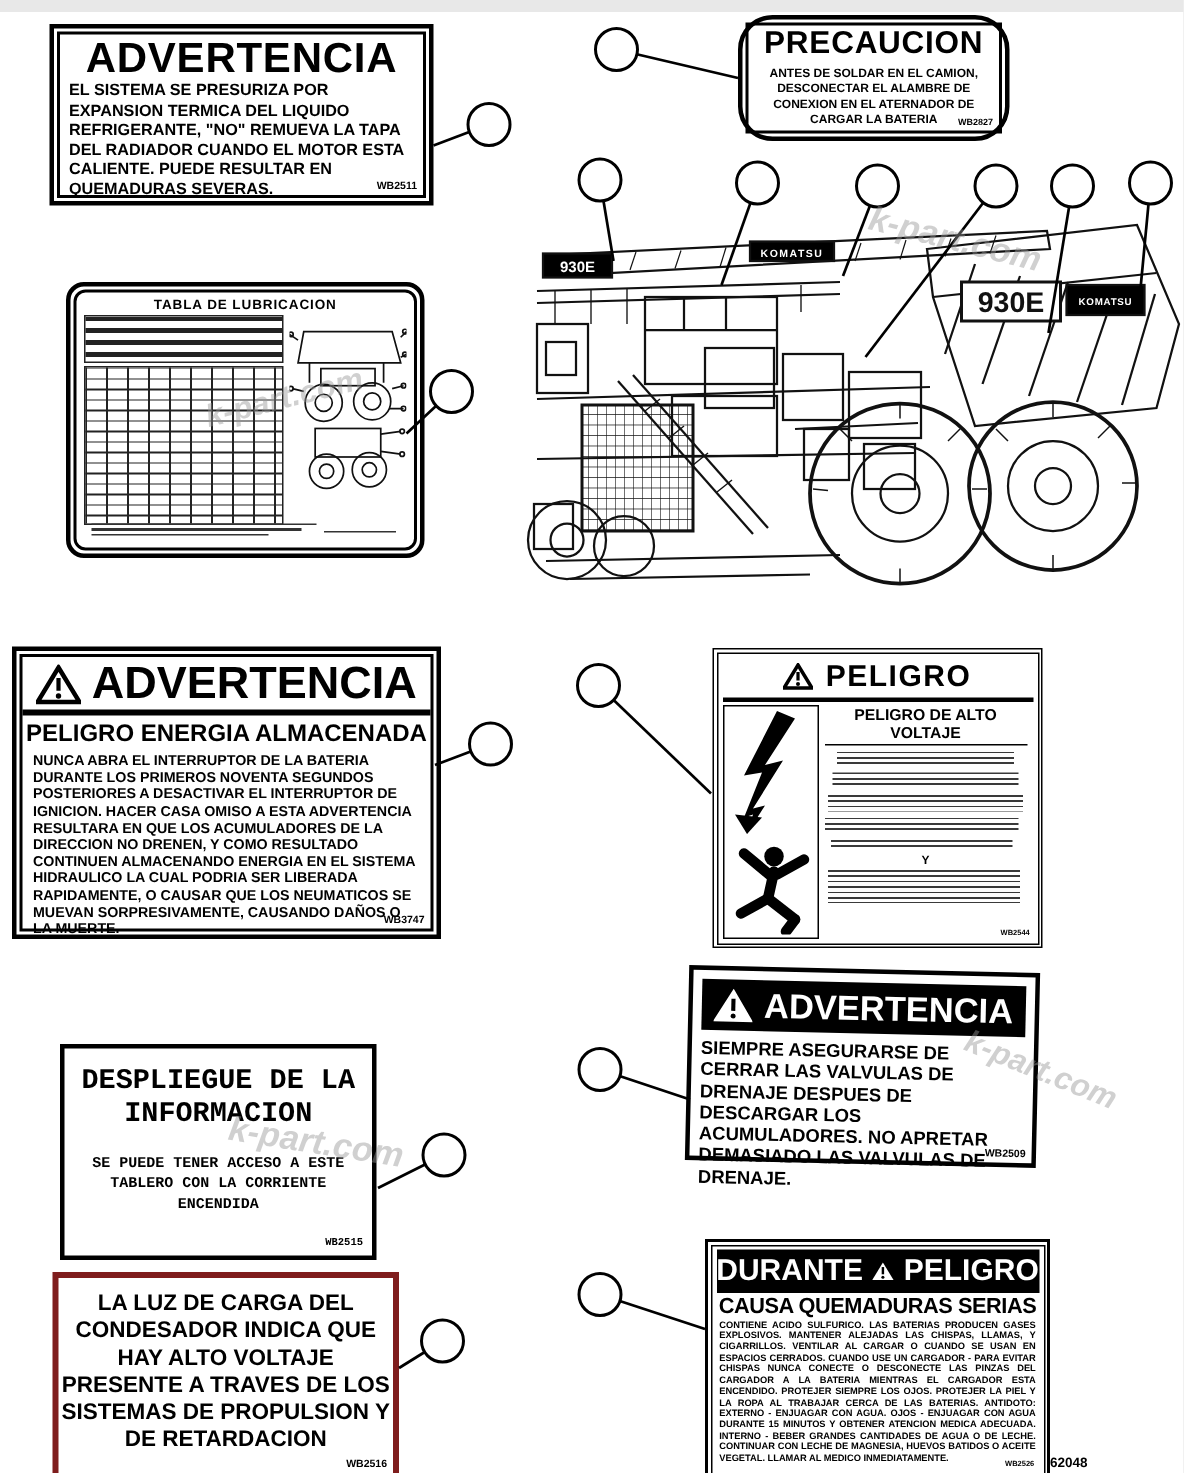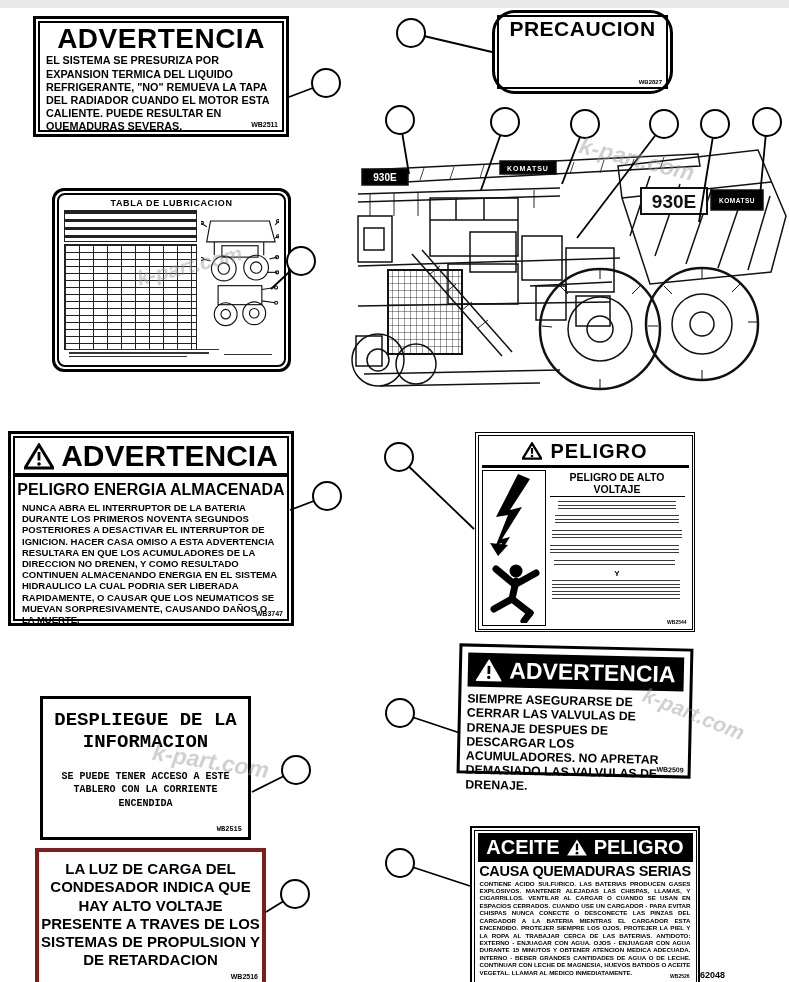--- a/index.html
+++ b/index.html
@@ -32,25 +32,26 @@
     <div class="dbl-inner">
       <div class="ttl" style="font-size:28px;letter-spacing:.5px;line-height:1.05;margin-top:1px;">ADVERTENCIA</div>
       <div class="bodytxt" style="font-size:10.8px;line-height:1.22;padding:1px 6px 0 6px;">EL SISTEMA SE PRESURIZA POR EXPANSION TERMICA DEL LIQUIDO REFRIGERANTE, "NO" REMUEVA LA TAPA DEL RADIADOR CUANDO EL MOTOR ESTA CALIENTE. PUEDE RESULTAR EN QUEMADURAS SEVERAS.</div>
       <div class="code">WB2511</div>
     </div>
   </div>
 
   <div class="decal dbl-outer" style="left:492px;top:2px;width:181px;height:84px;border-radius:23px;">
     <div class="dbl-inner">
       <div class="ttl" style="font-size:21px;letter-spacing:.5px;line-height:1.05;margin-top:1px;">PRECAUCION</div>
+      <div class="bodytxt" style="font-size:8px;line-height:1.3;text-align:center;margin-top:4px;padding:0 2px;">ANTES DE SOLDAR EN EL CAMION, DESCONECTAR EL ALAMBRE DE CONEXION EN EL ATERNADOR DE CARGAR LA BATERIA</div>
       <div class="code" style="font-size:6px;">WB2827</div>
     </div>
   </div>
 
-  <div class="decal" style="left:52px;top:180px;width:239px;height:184px;border:3px solid #000;border-radius:12px;padding:2px;">
+  <div class="decal" style="left:44px;top:180px;width:239px;height:184px;border:3px solid #000;border-radius:12px;padding:2px;">
     <div style="border:2px solid #000;border-radius:8px;width:100%;height:100%;box-sizing:border-box;padding:3px 5px;position:relative;">
       <div class="ttl" style="font-size:9px;letter-spacing:.6px;">TABLA DE LUBRICACION</div>
       <div style="display:flex;margin-top:2px;">
         <div style="width:140px;">
           <div style="border:1px solid #222;height:30px;background:
                repeating-linear-gradient(to bottom,#222 0 3px,transparent 3px 8px);"></div>
           <div class="gridtbl" style="height:104px;margin-top:2px;"></div>
         </div>
         <svg width="82" height="138" viewBox="0 0 82 138" style="margin-left:4px;">
           <g stroke="#111" fill="none" stroke-width="1.2">
@@ -280,21 +281,21 @@
   </div>
 
   <div class="decal" style="left:35px;top:840px;width:231px;height:138px;border:4px solid #7f1d1d;padding:8px 2px 0 2px;">
     <div class="bodytxt" style="font-size:15px;line-height:1.22;text-align:center;">LA LUZ DE CARGA DEL CONDESADOR INDICA QUE HAY ALTO VOLTAJE PRESENTE A TRAVES DE LOS SISTEMAS DE PROPULSION Y DE RETARDACION</div>
     <div class="code">WB2516</div>
   </div>
 
   <div class="decal" style="left:470px;top:818px;width:230px;height:160px;border:2px solid #000;padding:1.5px;">
     <div style="border:1px solid #000;width:100%;height:100%;box-sizing:border-box;padding:2px 3px;position:relative;">
       <div class="headerbar" style="height:29px;gap:6px;">
-        <span class="ttl" style="font-size:20px;">ACEITE</span>
+        <span class="ttl" style="font-size:20px;">DURANTE</span>
         <svg width="22" height="19" viewBox="0 0 30 27">
           <polygon points="15,2 29,25 1,25" fill="#fff"></polygon>
           <rect x="13.4" y="8" width="3.2" height="9.5" fill="#000"></rect>
           <circle cx="15" cy="21.5" r="2" fill="#000"></circle>
         </svg>
         <span class="ttl" style="font-size:20px;">PELIGRO</span>
       </div>
       <div class="ttl" style="font-size:14.5px;letter-spacing:-.3px;margin-top:1px;">CAUSA QUEMADURAS SERIAS</div>
       <div class="bodytxt" style="font-size:6.2px;line-height:1.2;text-align:justify;padding:1px 2px 0 2px;">CONTIENE ACIDO SULFURICO. LAS BATERIAS PRODUCEN GASES EXPLOSIVOS. MANTENER ALEJADAS LAS CHISPAS, LLAMAS, Y CIGARRILLOS. VENTILAR AL CARGAR O CUANDO SE USAN EN ESPACIOS CERRADOS. CUANDO USE UN CARGADOR - PARA EVITAR CHISPAS NUNCA CONECTE O DESCONECTE LAS PINZAS DEL CARGADOR A LA BATERIA MIENTRAS EL CARGADOR ESTA ENCENDIDO. PROTEJER SIEMPRE LOS OJOS. PROTEJER LA PIEL Y LA ROPA AL TRABAJAR CERCA DE LAS BATERIAS. ANTIDOTO: EXTERNO - ENJUAGAR CON AGUA. OJOS - ENJUAGAR CON AGUA DURANTE 15 MINUTOS Y OBTENER ATENCION MEDICA ADECUADA. INTERNO - BEBER GRANDES CANTIDADES DE AGUA O DE LECHE. CONTINUAR CON LECHE DE MAGNESIA, HUEVOS BATIDOS O ACEITE VEGETAL. LLAMAR AL MEDICO INMEDIATAMENTE.</div>
       <div class="code" style="font-size:5px;right:6px;bottom:3px;">WB2526</div>

